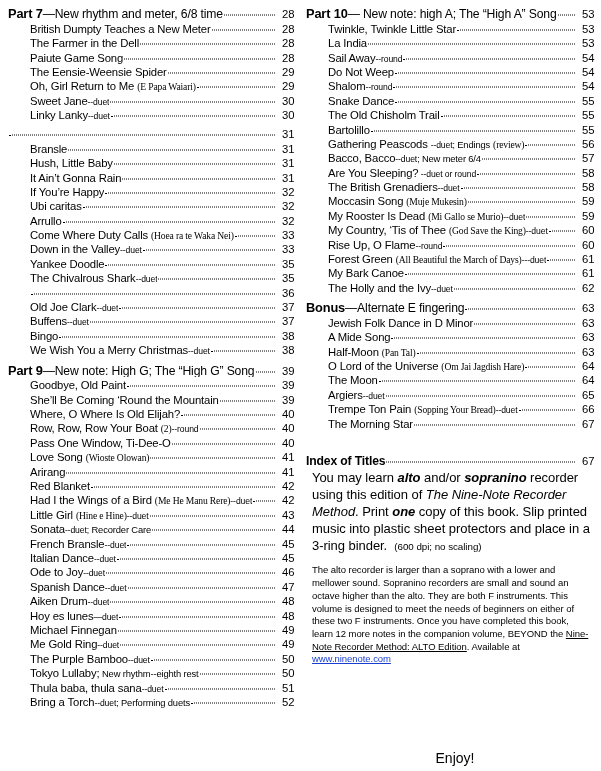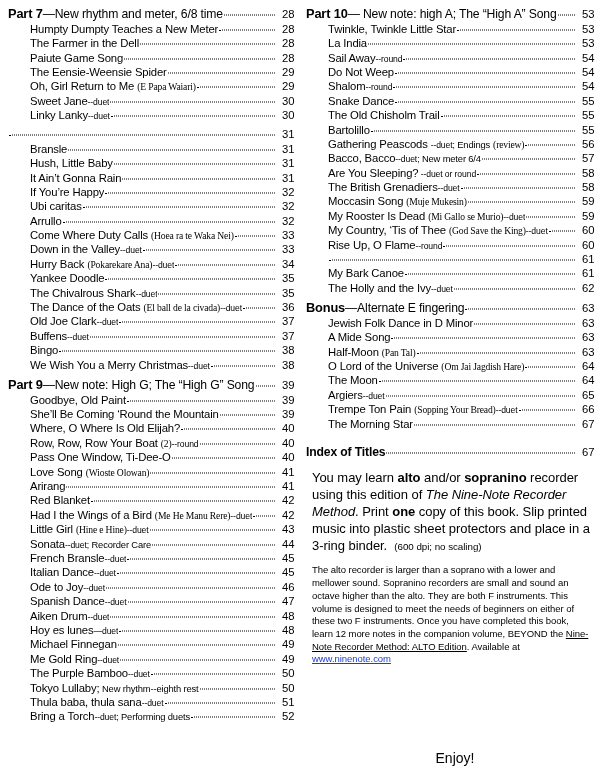--- a/index.html
+++ b/index.html
@@ -67,21 +67,21 @@
     font-size: 12.8px;
   }
 
   
   .row.song {
     padding-left: 22px;
     margin-bottom: 3.1px;
   }
 
   .row.indexrow {
-    margin-top: 16px;
+    margin-top: 25px;
   }
   .row.indexrow .label { font-size: 12.2px; font-weight: bold; }
 
   
   .sm {
     font-size: 8.6px;
     letter-spacing: -0.1px;
   }
   .smi {
     font-size: 9.4px;
@@ -97,21 +97,21 @@
     left: 312px;
     top: 470px;
     width: 280px;
   }
   .note-big {
     font-size: 13.0px;
     line-height: 1.30;
     letter-spacing: -0.05px;
     margin: 0 0 10px 0;
   }
-  .note-big b { font-weight: bold; }
+  .note-big b { font-weight: bold; font-style: italic; }
   .note-big i { font-style: italic; }
   .note-big .tiny {
     font-size: 9.8px;
   }
   .note-small {
     font-size: 9.5px;
     line-height: 1.34;
     margin: 0 0 9px 0;
     letter-spacing: -0.05px;
   }
@@ -143,21 +143,21 @@
 <div id="page">
 
   <div class="col" id="col-left">
       <div class="toc-group">
         <div class="row part" style="margin-top: 8px;">
           <span class="label"><b>Part 7</b>—<span>New rhythm and meter, 6/8 time</span></span>
           <span class="dots"></span>
           <span class="pg">28</span>
         </div>
         <div class="row song">
-          <span class="label"><span>Humpty Dumpty Teaches a New Meter</span></span>
+          <span class="label"><span>British Dumpty Teaches a New Meter</span></span>
           <span class="dots"></span>
           <span class="pg">28</span>
         </div>
         <div class="row song">
           <span class="label"><span>The Farmer in the Dell</span></span>
           <span class="dots"></span>
           <span class="pg">28</span>
         </div>
         <div class="row song">
           <span class="label"><span>Paiute Game Song</span></span>
@@ -224,36 +224,30 @@
           <span class="label"><span>Come Where Duty Calls</span> <span class="paren">(Hoea ra te Waka Nei)</span></span>
           <span class="dots"></span>
           <span class="pg">33</span>
         </div>
         <div class="row song">
           <span class="label"><span>Down in the Valley</span><span class="sm">--duet</span></span>
           <span class="dots"></span>
           <span class="pg">33</span>
         </div>
         <div class="row song">
-          <span class="label"><span>Hurry Back</span> <span class="paren">(Pokarekare Ana)</span><span class="sm">--duet</span></span>
-          <span class="dots"></span>
-          <span class="pg">34</span>
-        </div>
-        <div class="row song">
           <span class="label"><span>Yankee Doodle</span></span>
           <span class="dots"></span>
           <span class="pg">35</span>
         </div>
         <div class="row song">
           <span class="label"><span>The Chivalrous Shark</span><span class="sm">--duet</span></span>
           <span class="dots"></span>
           <span class="pg">35</span>
         </div>
         <div class="row song">
-          <span class="label"><span>The Dance of the Oats</span> <span class="paren">(El ball de la civada)</span><span class="sm">--duet</span></span>
           <span class="dots"></span>
           <span class="pg">36</span>
         </div>
         <div class="row song">
           <span class="label"><span>Old Joe Clark</span><span class="sm">--duet</span></span>
           <span class="dots"></span>
           <span class="pg">37</span>
         </div>
         <div class="row song">
           <span class="label"><span>Buffens</span><span class="sm">--duet</span></span>
@@ -475,20 +469,21 @@
           <span class="label"><span>My Country, ‘Tis of Thee</span> <span class="paren">(God Save the King)</span><span class="sm">--duet</span></span>
           <span class="dots"></span>
           <span class="pg">60</span>
         </div>
         <div class="row song">
           <span class="label"><span>Rise Up, O Flame</span><span class="sm">--round</span></span>
           <span class="dots"></span>
           <span class="pg">60</span>
         </div>
         <div class="row song">
+          <span class="label"><span>Forest Green</span> <span class="paren">(All Beautiful the March of Days)</span><span class="sm">---duet</span></span>
           <span class="dots"></span>
           <span class="pg">61</span>
         </div>
         <div class="row song">
           <span class="label"><span>My Bark Canoe</span></span>
           <span class="dots"></span>
           <span class="pg">61</span>
         </div>
         <div class="row song">
           <span class="label"><span>The Holly and the Ivy</span><span class="sm">--duet</span></span>

